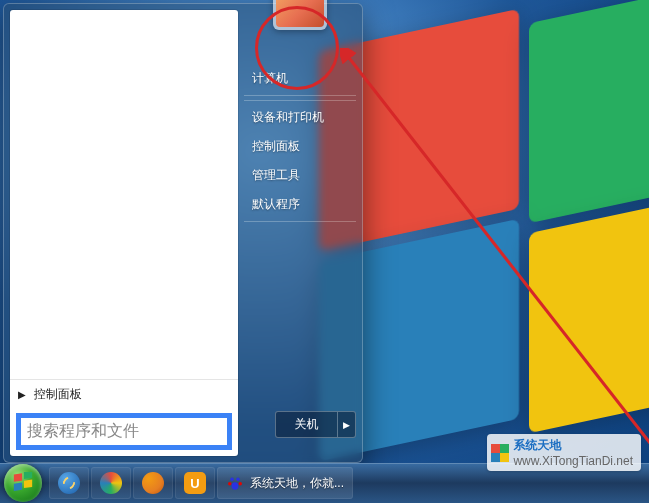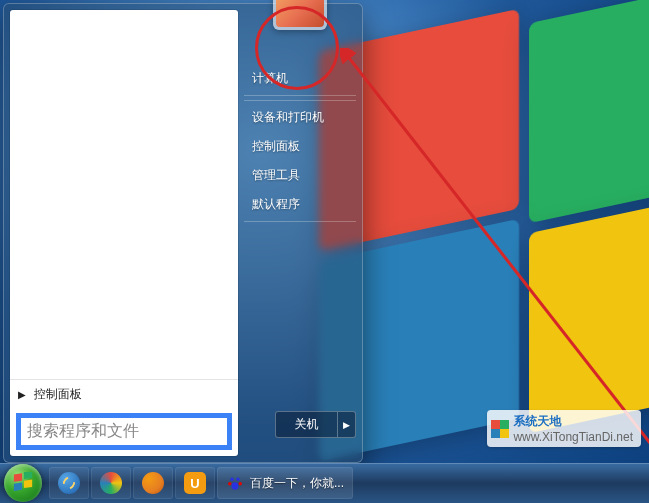--- a/index.html
+++ b/index.html
@@ -172,21 +172,21 @@
     }
     .arrow-anno {
       position: absolute;
       left: 340px; top: 48px;
       width: 320px; height: 400px;
       pointer-events: none;
     }
 
     .watermark {
       position: absolute;
-      right: 8px; bottom: 56px;
+      right: 8px; bottom: 32px;
       display: flex; align-items: center;
       background: rgba(255,255,255,.82);
       border-radius: 4px;
       padding: 3px 8px 3px 4px;
       font-size: 12px; color: #333;
       box-shadow: 0 1px 3px rgba(0,0,0,.2);
     }
     .watermark .logo {
       width: 18px; height: 18px; margin-right: 4px;
       display: flex; flex-wrap: wrap;
@@ -286,21 +286,21 @@
     <div class="uc-icon">U</div>
   </div>
   <div class="task-btn running">
     <svg class="baidu-paw" viewBox="0 0 24 24">
       <circle cx="8" cy="7" r="2.3" fill="#2932E1"></circle>
       <circle cx="16" cy="7" r="2.3" fill="#2932E1"></circle>
       <circle cx="5" cy="13" r="2.3" fill="#E10602"></circle>
       <circle cx="19" cy="13" r="2.3" fill="#E10602"></circle>
       <ellipse cx="12" cy="16" rx="4.5" ry="5" fill="#2932E1"></ellipse>
     </svg>
-    <span>百度一下，你就...</span>
+    <span>系统天地，你就...</span>
   </div>
 </div>
 
 <div class="watermark">
   <div class="logo">
     <span></span>
       <span></span>
       <span></span>
       <span></span>
   </div>

